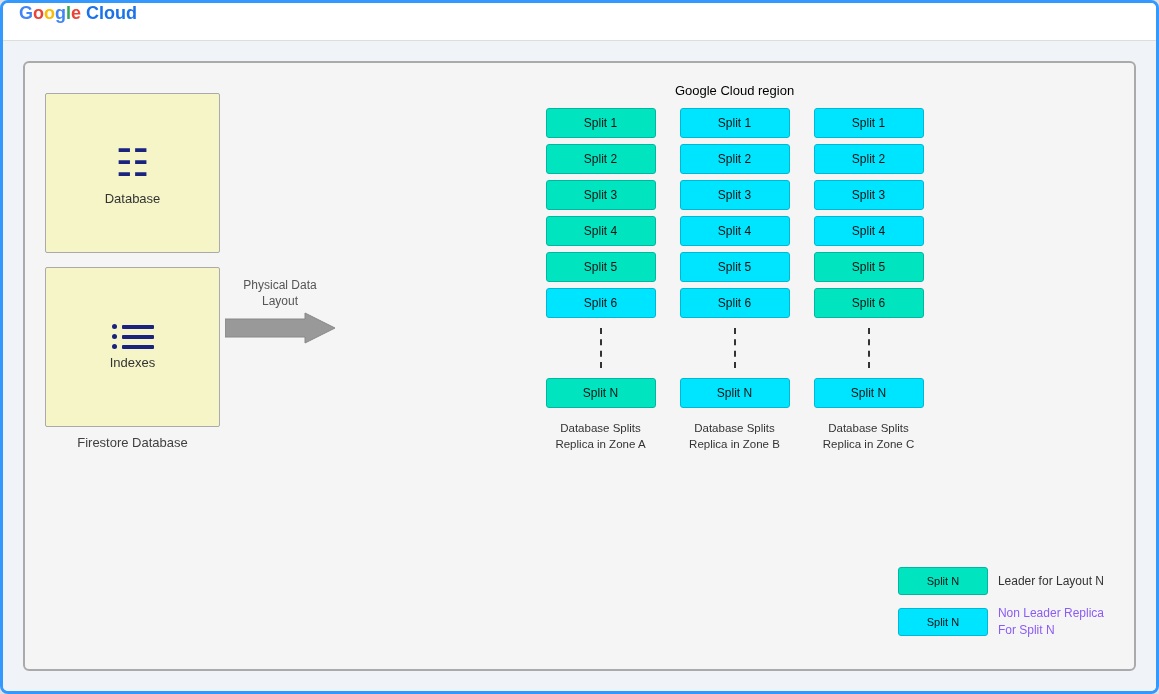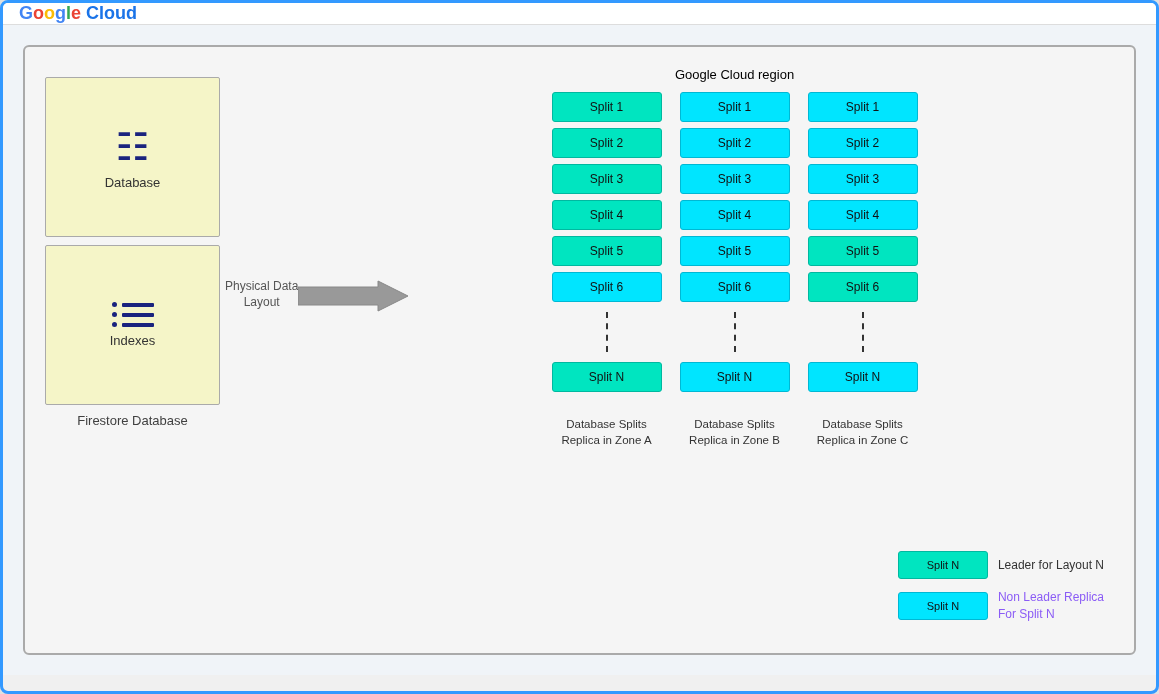--- a/index.html
+++ b/index.html
@@ -14,21 +14,21 @@
       width: 1159px;
       height: 694px;
       background: #f0f0f0;
       border: 3px solid #3399ff;
       border-radius: 8px;
       position: relative;
       overflow: hidden;
     }
     .header-bar {
       background: white;
-      height: 22px;
+      height: 38px;
       display: flex;
       align-items: flex-start;
       padding: 0 16px;
       border-bottom: 1px solid #ddd;
     }
     .google-logo {
       font-size: 18px;
       font-weight: bold;
     }
     .google-logo .g { color: #4285F4; }
@@ -70,21 +70,21 @@
       height: 160px;
       background: #f5f5c8;
       border: 1.5px solid #aaa;
       display: flex;
       flex-direction: column;
       align-items: center;
       justify-content: center;
       border-radius: 2px;
     }
     .db-box.indexes {
-      margin-top: 8px;
+      margin-top: 14px;
     }
     .doc-icon {
       font-size: 38px;
       color: #1a237e;
       margin-bottom: 6px;
     }
     .box-label {
       font-size: 13px;
       color: #333;
       font-weight: normal;
@@ -119,21 +119,21 @@
       bottom: 20px;
     }
     .region-label {
       font-size: 13px;
       color: #000000;
       text-align: center;
       margin-bottom: 10px;
     }
     .zones-container {
       display: flex;
-      gap: 18px;
+      gap: 24px;
       justify-content: center;
       align-items: flex-start;
     }
     .zone-column {
       display: flex;
       flex-direction: column;
       align-items: center;
       gap: 6px;
     }
     .split-btn-green {
@@ -165,21 +165,21 @@
     .dashed-line {
       height: 40px;
       width: 1px;
       border-left: 2px dashed #333;
       margin: 4px 0;
     }
     .zone-name {
       font-size: 11.5px;
       color: #333;
       text-align: center;
-      margin-top: 18px;
+      margin-top: 6px;
       line-height: 1.4;
     }
   </style>
 </head>
 <body>
 
 <div class="outer-frame">
 
   <div class="header-bar">
     <span>
@@ -213,21 +213,21 @@
             <div class="index-row">
               <div class="index-dot"></div>
               <div class="index-line"></div>
             </div>
           </div>
           <div class="box-label">Indexes</div>
         </div>
         <div class="firestore-label">Firestore Database</div>
       </div>
 
-      <div style="position:absolute; left:200px; top:232px; display:flex; flex-direction:row; align-items:center;">
+      <div style="position:absolute; left:200px; top:215px; display:flex; flex-direction:column; align-items:center;">
         <div style="font-size:12px; color:#555; text-align:center; margin-bottom:2px; line-height:1.3;">Physical Data<br>Layout</div>
         <svg width="110" height="34">
           <polygon points="0,8 80,8 80,2 110,17 80,32 80,26 0,26" fill="#999" stroke="#888" stroke-width="1"></polygon>
         </svg>
       </div>
 
       <div class="region-section">
         <div class="region-label">Google Cloud region</div>
         <div class="zones-container">
 

